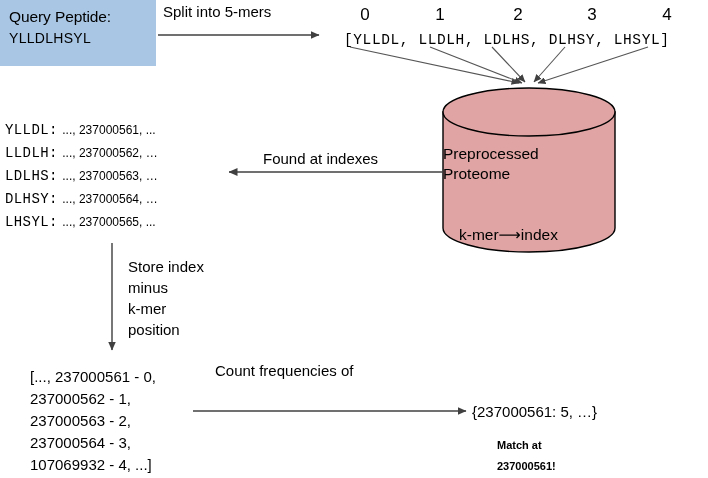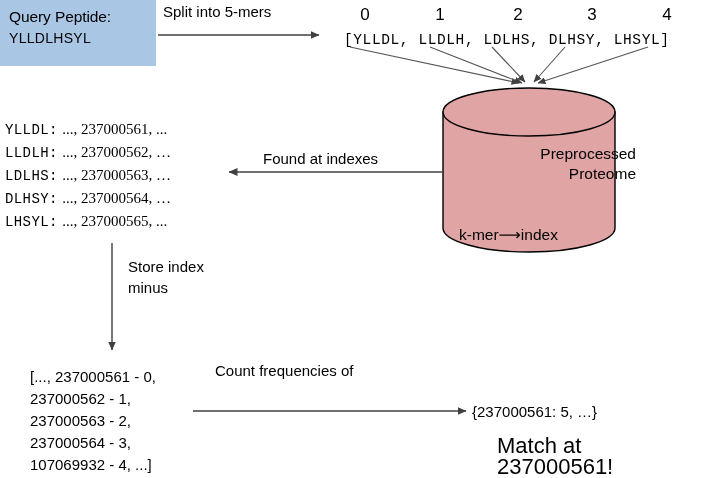--- a/index.html
+++ b/index.html
@@ -77,21 +77,21 @@
     left: 443px;
     top: 86px;
     width: 172px;
     height: 166px;
   }
   #cyl-text {
     position: absolute;
     left: 0;
     top: 58px;
     width: 193px;
-    text-align: right;
+    text-align: left;
     font-size: 15.5px;
     line-height: 20px;
   }
   #cyl-kmer-index {
     position: absolute;
     left: 16px;
     top: 140px;
     width: 172px;
     text-align: left;
     font-size: 15.5px;
@@ -106,22 +106,22 @@
     line-height: 23px;
     white-space: nowrap;
   }
   #found-list .row { height: 23px; }
   #found-list .kmer {
     font-family: "Liberation Mono", "DejaVu Sans Mono", monospace;
     font-size: 14px;
     letter-spacing: 0.4px;
   }
   #found-list .num {
-    font-family: Liberation Serif, serif;
-    font-size: 15px;
+    font-family: Liberation Sans, sans-serif;
+    font-size: 12px;
   }
 
   
   #store-label {
     left: 128px;
     top: 256px;
     font-size: 15px;
     line-height: 21px;
   }
 
@@ -146,22 +146,22 @@
   #freq-dict {
     left: 472px;
     top: 402px;
     font-size: 15px;
     line-height: 19px;
     white-space: nowrap;
   }
   #match-result {
     left: 497px;
     top: 435px;
-    font-size: 22px;
-    font-weight: normal;
+    font-size: 11px;
+    font-weight: bold;
     line-height: 21px;
     white-space: nowrap;
   }
 
   svg { display: block; }
   #edges { position: absolute; left: 0; top: 0; }
 </style>
 </head>
 <body>
 
@@ -243,20 +243,22 @@
     </div>
     <div class="row">
       <span class="kmer">LHSYL:</span>
       <span class="num">..., 237000565, ...</span>
     </div>
   </div>
 
   <div class="abs" id="store-label">
     <div>Store index</div>
     <div>minus</div>
+    <div>k-mer</div>
+    <div>position</div>
   </div>
 
   <div class="abs" id="offset-list">
     <div>[..., 237000561 - 0,</div>
     <div>237000562 - 1,</div>
     <div>237000563 - 2,</div>
     <div>237000564 - 3,</div>
     <div>107069932 - 4, ...]</div>
   </div>
 

